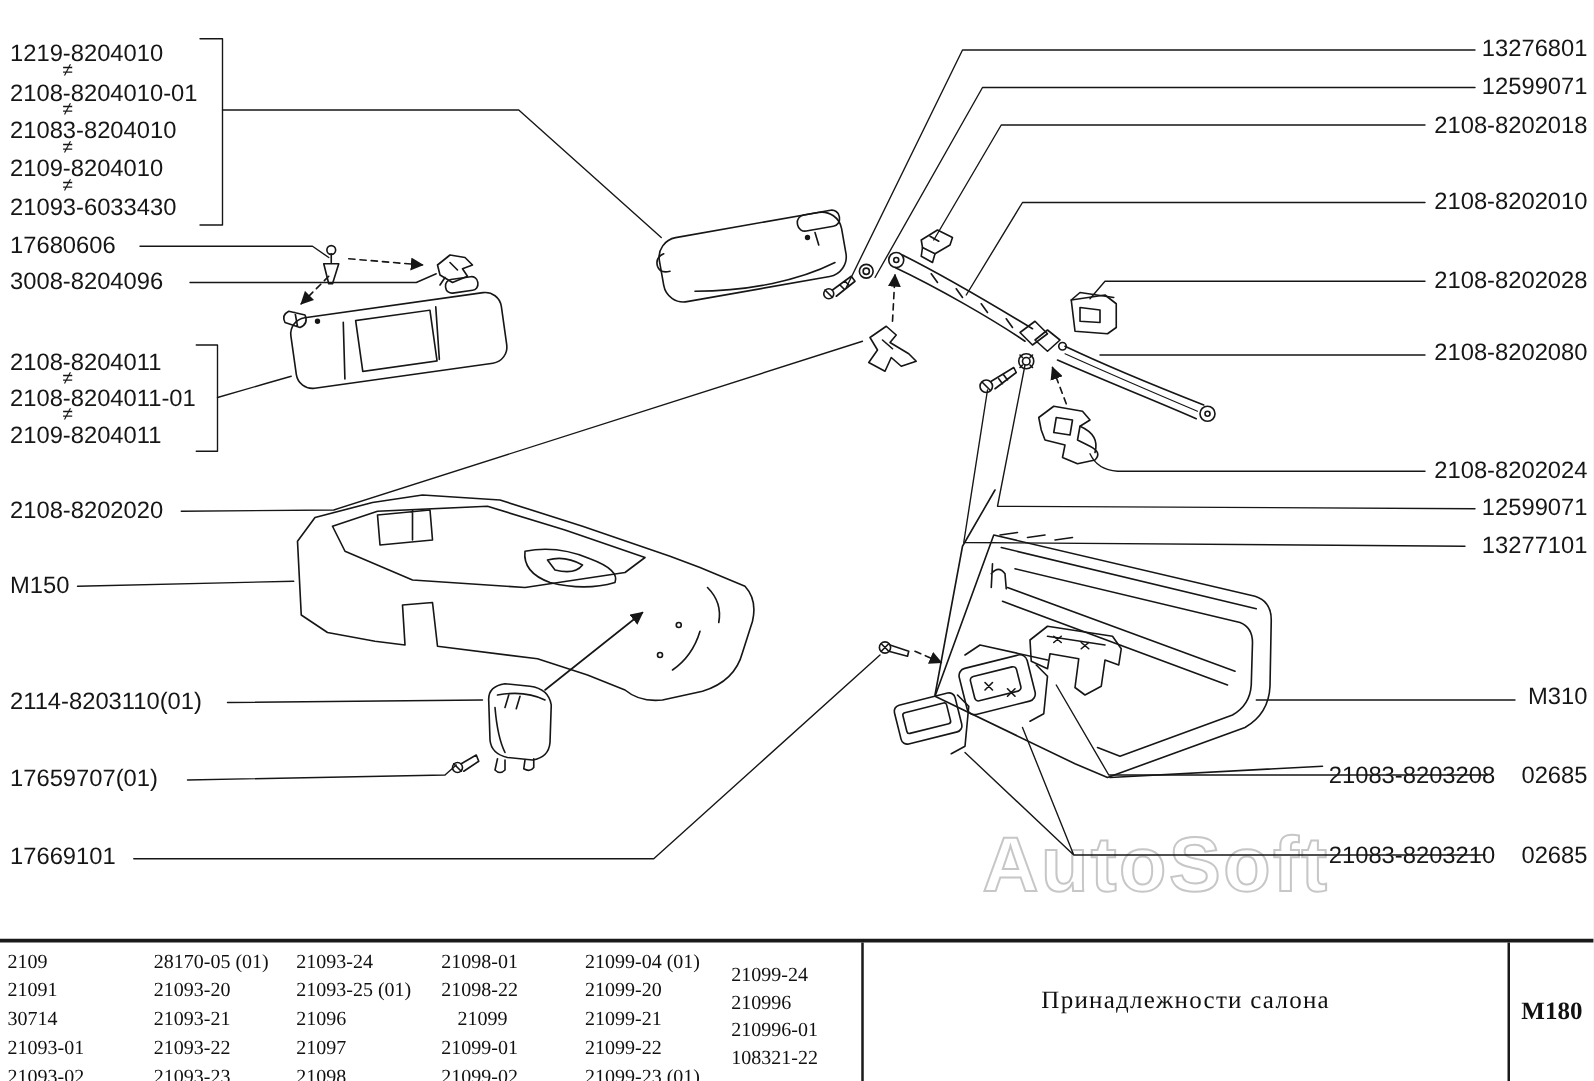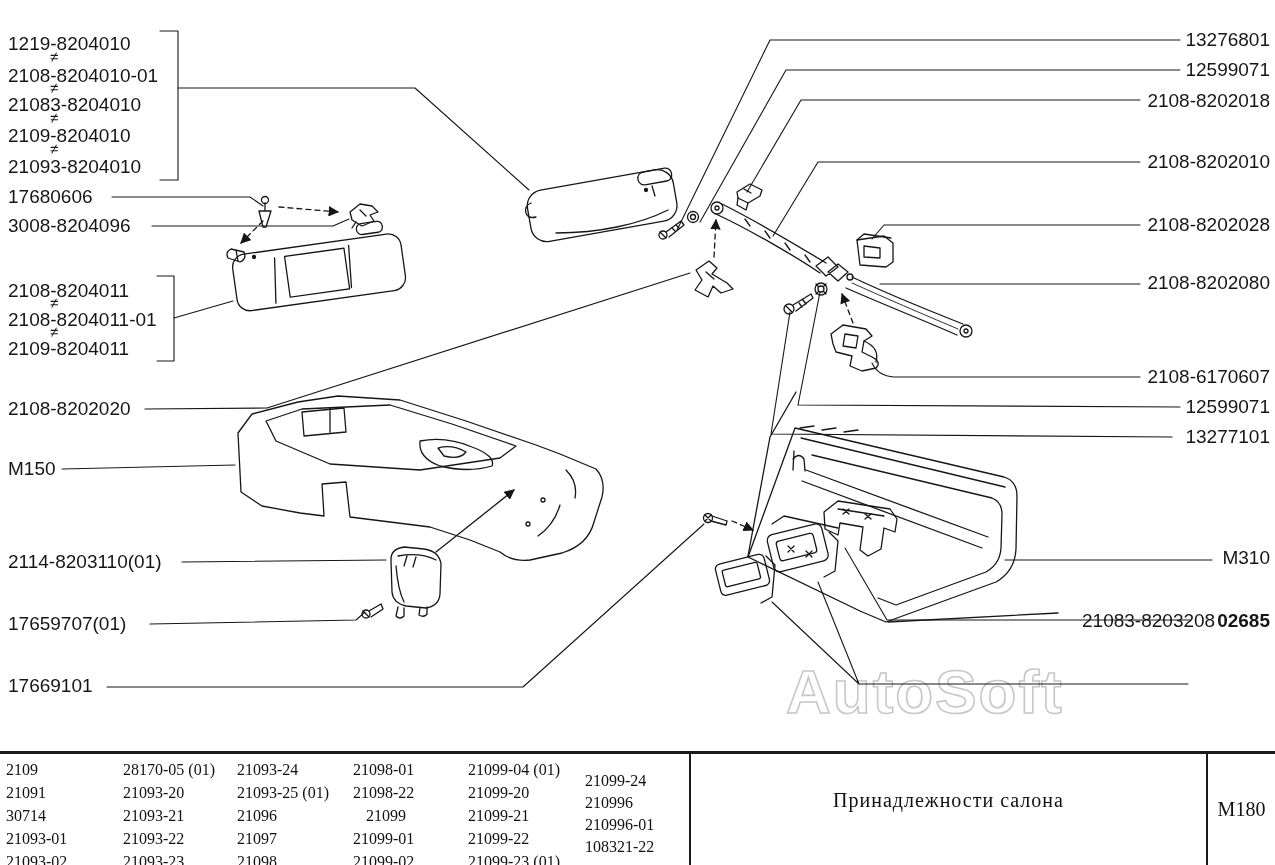--- a/index.html
+++ b/index.html
@@ -2,30 +2,30 @@
 <html><head>
 <meta charset="utf-8">
 <style>
   html,body{margin:0;padding:0;background:#e8e8e8;}
   .page{position:relative;width:1275px;height:865px;background:#ffffff;overflow:hidden;
         font-family:"Liberation Sans",sans-serif;color:#161616;}
   svg.art{position:absolute;left:0;top:0;z-index:1;}
   .lbl{position:absolute;z-index:2;font-size:19px;line-height:22px;height:22px;white-space:nowrap;color:#161616;}
   .lbl.rt{right:5px;text-align:right;}
   .neq{position:absolute;z-index:2;font-size:15px;line-height:16px;color:#161616;left:50px;}
-  .gap{margin-left:2px;font-weight:bold;}
+  .gap{margin-left:21px;}
   
   .tbl{position:absolute;left:0;top:751px;width:1275px;height:114px;z-index:3;background:#fff;
        border-top:3px solid #1a1a1a;font-family:"Liberation Serif",serif;font-size:16px;color:#111;}
   .tcell{position:absolute;white-space:nowrap;line-height:19px;}
   .vdiv{position:absolute;top:0;width:2px;height:114px;background:#1a1a1a;}
   .capcell{position:absolute;left:691px;top:0;width:515px;height:92px;display:flex;align-items:center;justify-content:center;
            font-size:20px;letter-spacing:1px;}
   .codecell{position:absolute;left:1208px;top:0;width:67px;height:111px;display:flex;align-items:center;justify-content:center;
-            font-size:20px;font-weight:400;}
+            font-size:20px;font-weight:700;}
 </style>
 </head>
 <body>
 
 <div class="page">
 
 <svg class="art" width="1275" height="865" viewBox="0 0 1275 865">
   <defs>
     <marker id="arr" viewBox="0 0 10 10" refX="9" refY="5" markerWidth="8" markerHeight="8" orient="auto">
       <path d="M0,0 L10,5 L0,10 Z" fill="#161616" stroke="none"></path>
@@ -233,21 +233,21 @@
 </svg>
 
 <div class="lbl" style="left:8px;top:33px">1219-8204010</div>
 <div class="neq" style="top:49px">≠</div>
 <div class="lbl" style="left:8px;top:65px">2108-8204010-01</div>
 <div class="neq" style="top:80px">≠</div>
 <div class="lbl" style="left:8px;top:94px">21083-8204010</div>
 <div class="neq" style="top:110px">≠</div>
 <div class="lbl" style="left:8px;top:125px">2109-8204010</div>
 <div class="neq" style="top:141px">≠</div>
-<div class="lbl" style="left:8px;top:156px">21093-8204010</div>
+<div class="lbl" style="left:8px;top:156px">21093-6033430</div>
 
 <div class="lbl" style="left:8px;top:186px">17680606</div>
 <div class="lbl" style="left:8px;top:215px">3008-8204096</div>
 
 <div class="lbl" style="left:8px;top:280px">2108-8204011</div>
 <div class="neq" style="top:295px">≠</div>
 <div class="lbl" style="left:8px;top:309px">2108-8204011-01</div>
 <div class="neq" style="top:324px">≠</div>
 <div class="lbl" style="left:8px;top:338px">2109-8204011</div>
 
@@ -256,27 +256,30 @@
 <div class="lbl" style="left:8px;top:551px">2114-8203110(01)</div>
 <div class="lbl" style="left:8px;top:613px">17659707(01)</div>
 <div class="lbl" style="left:8px;top:675px">17669101</div>
 
 <div class="lbl rt" style="top:29px">13276801</div>
 <div class="lbl rt" style="top:59px">12599071</div>
 <div class="lbl rt" style="top:90px">2108-8202018</div>
 <div class="lbl rt" style="top:151px">2108-8202010</div>
 <div class="lbl rt" style="top:214px">2108-8202028</div>
 <div class="lbl rt" style="top:272px">2108-8202080</div>
-<div class="lbl rt" style="top:366px">2108-6170607</div>
+<div class="lbl rt" style="top:366px">2108-8202024</div>
 <div class="lbl rt" style="top:396px">12599071</div>
 <div class="lbl rt" style="top:426px">13277101</div>
 <div class="lbl rt" style="top:547px">M310</div>
 
 <div class="lbl rt" style="top:610px">
   <span>21083-8203208</span><span class="gap">02685</span>
+</div>
+<div class="lbl rt" style="top:674px">
+  <span>21083-8203210</span><span class="gap">02685</span>
 </div>
 
 <div class="tbl">
 
   <div class="tcell" style="left:6px;top:6px">2109</div>
   <div class="tcell" style="left:6px;top:29px">21091</div>
   <div class="tcell" style="left:6px;top:52px">30714</div>
   <div class="tcell" style="left:6px;top:75px">21093-01</div>
   <div class="tcell" style="left:6px;top:98px">21093-02</div>
 

